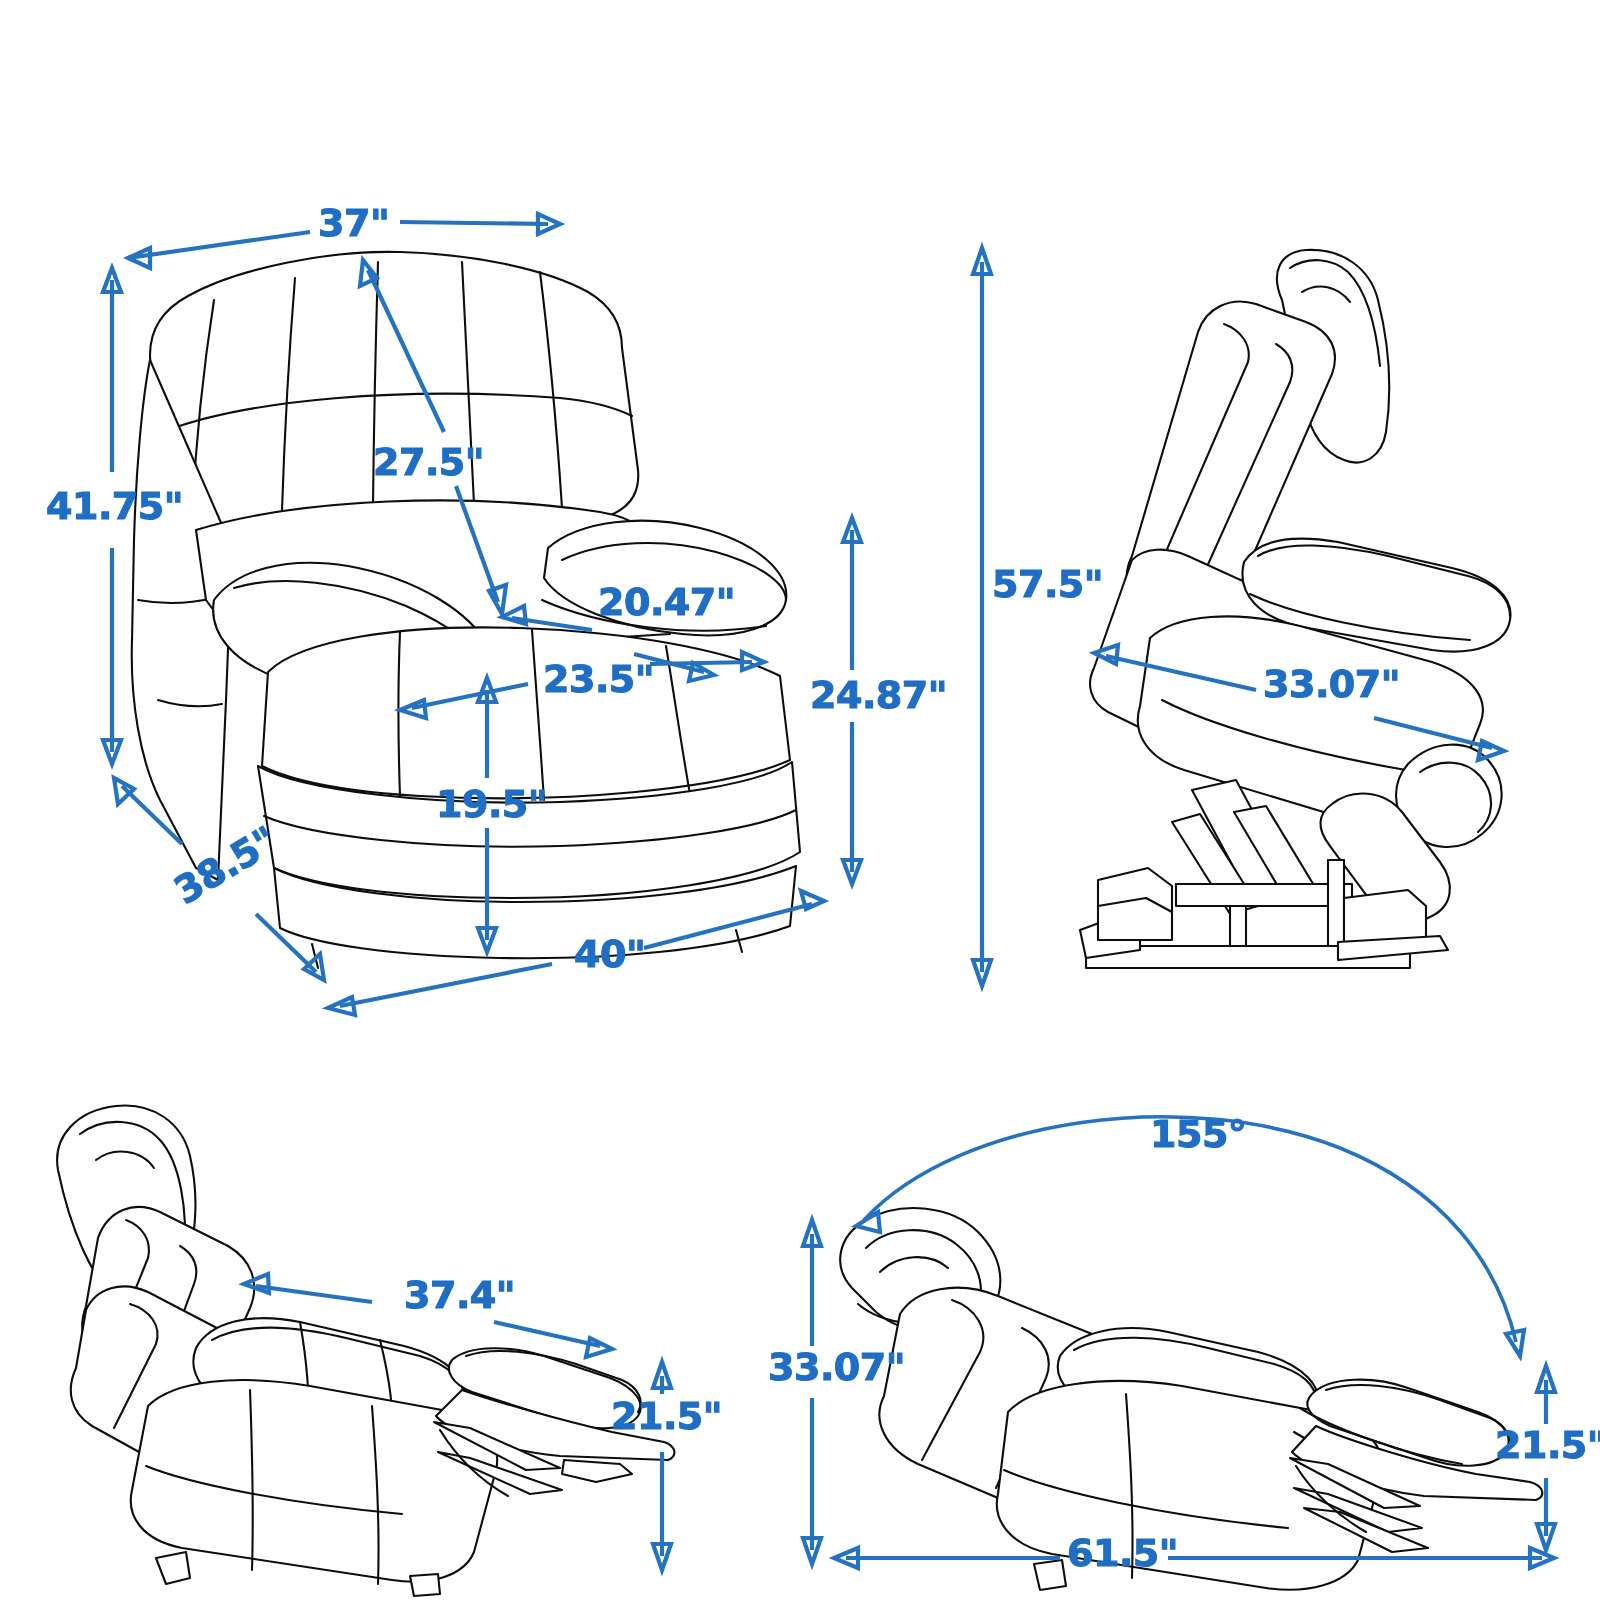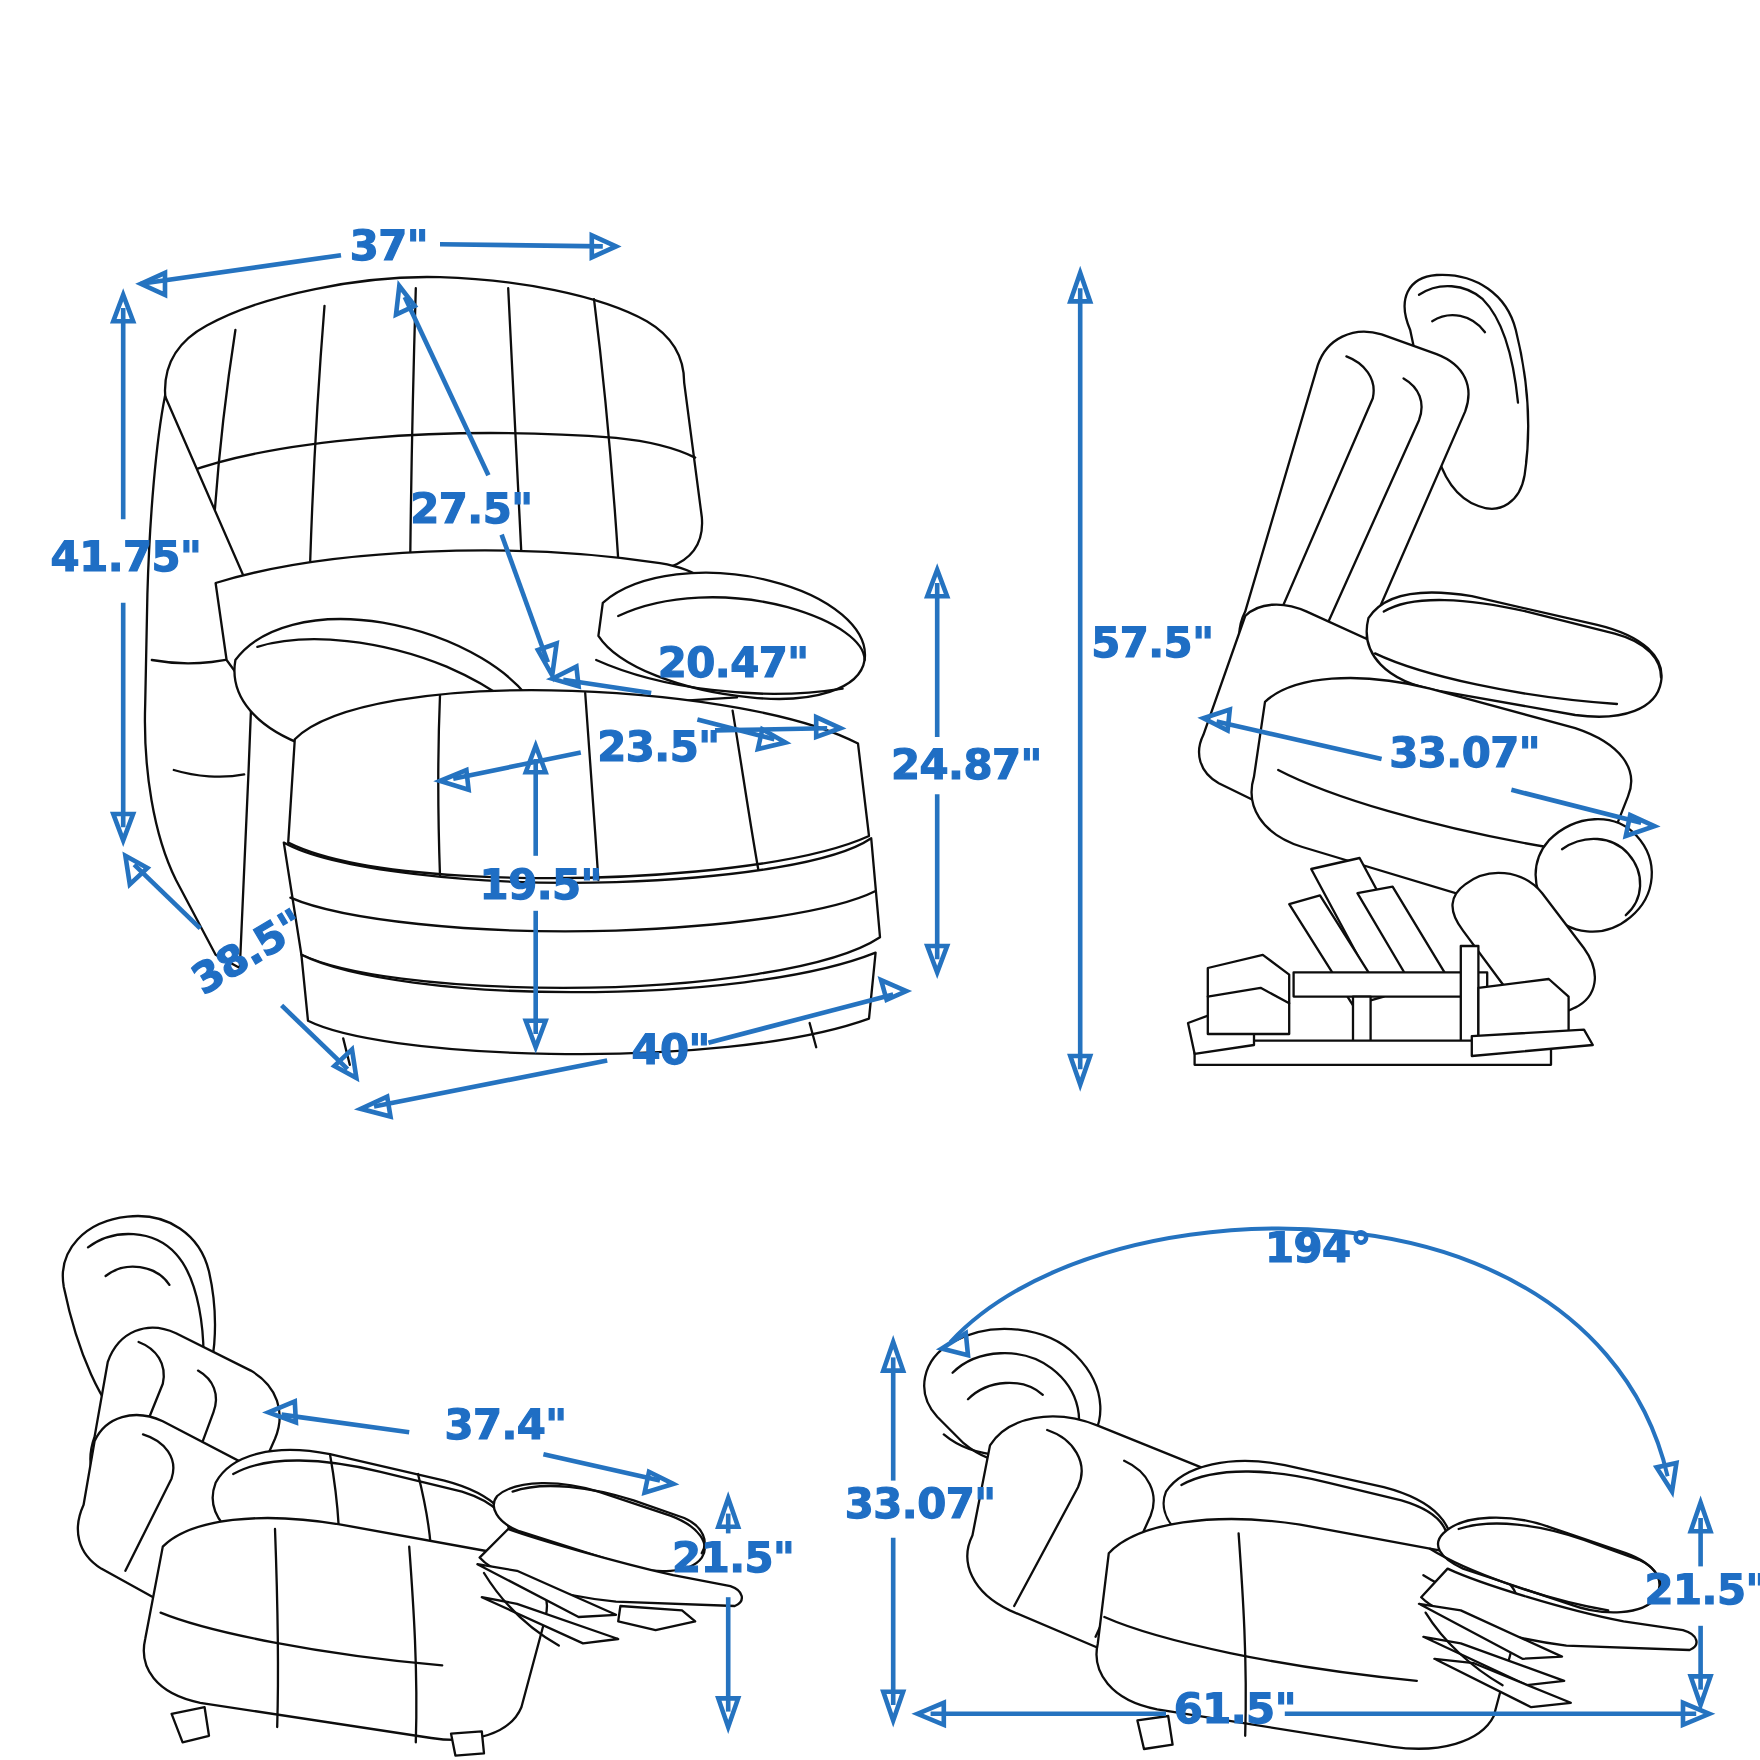--- a/index.html
+++ b/index.html
@@ -465,21 +465,21 @@
       </g>
 
       <g>
         <path class="dim-line" d="M86,498 L300,498"></path>
         <path class="dim-line" d="M408,498 L782,498"></path>
         <path class="dim-line" d="M74,498 L98,488 L98,508 Z" fill="#2573c0" stroke="none"></path>
         <path class="dim-line" d="M794,498 L770,488 L770,508 Z" fill="#2573c0" stroke="none"></path>
       </g>
     </svg>
 
-    <div class="dim-label" style="left:390px; top:55px;">194°</div>
+    <div class="dim-label" style="left:390px; top:55px;">155°</div>
 
     <div class="dim-label" style="left:8px; top:288px;">33.07"</div>
 
     <div class="dim-label" style="left:735px; top:366px;">21.5"</div>
 
     <div class="dim-label" style="left:307px; top:474px;">61.5"</div>
   </div>
 
 </div>
 

